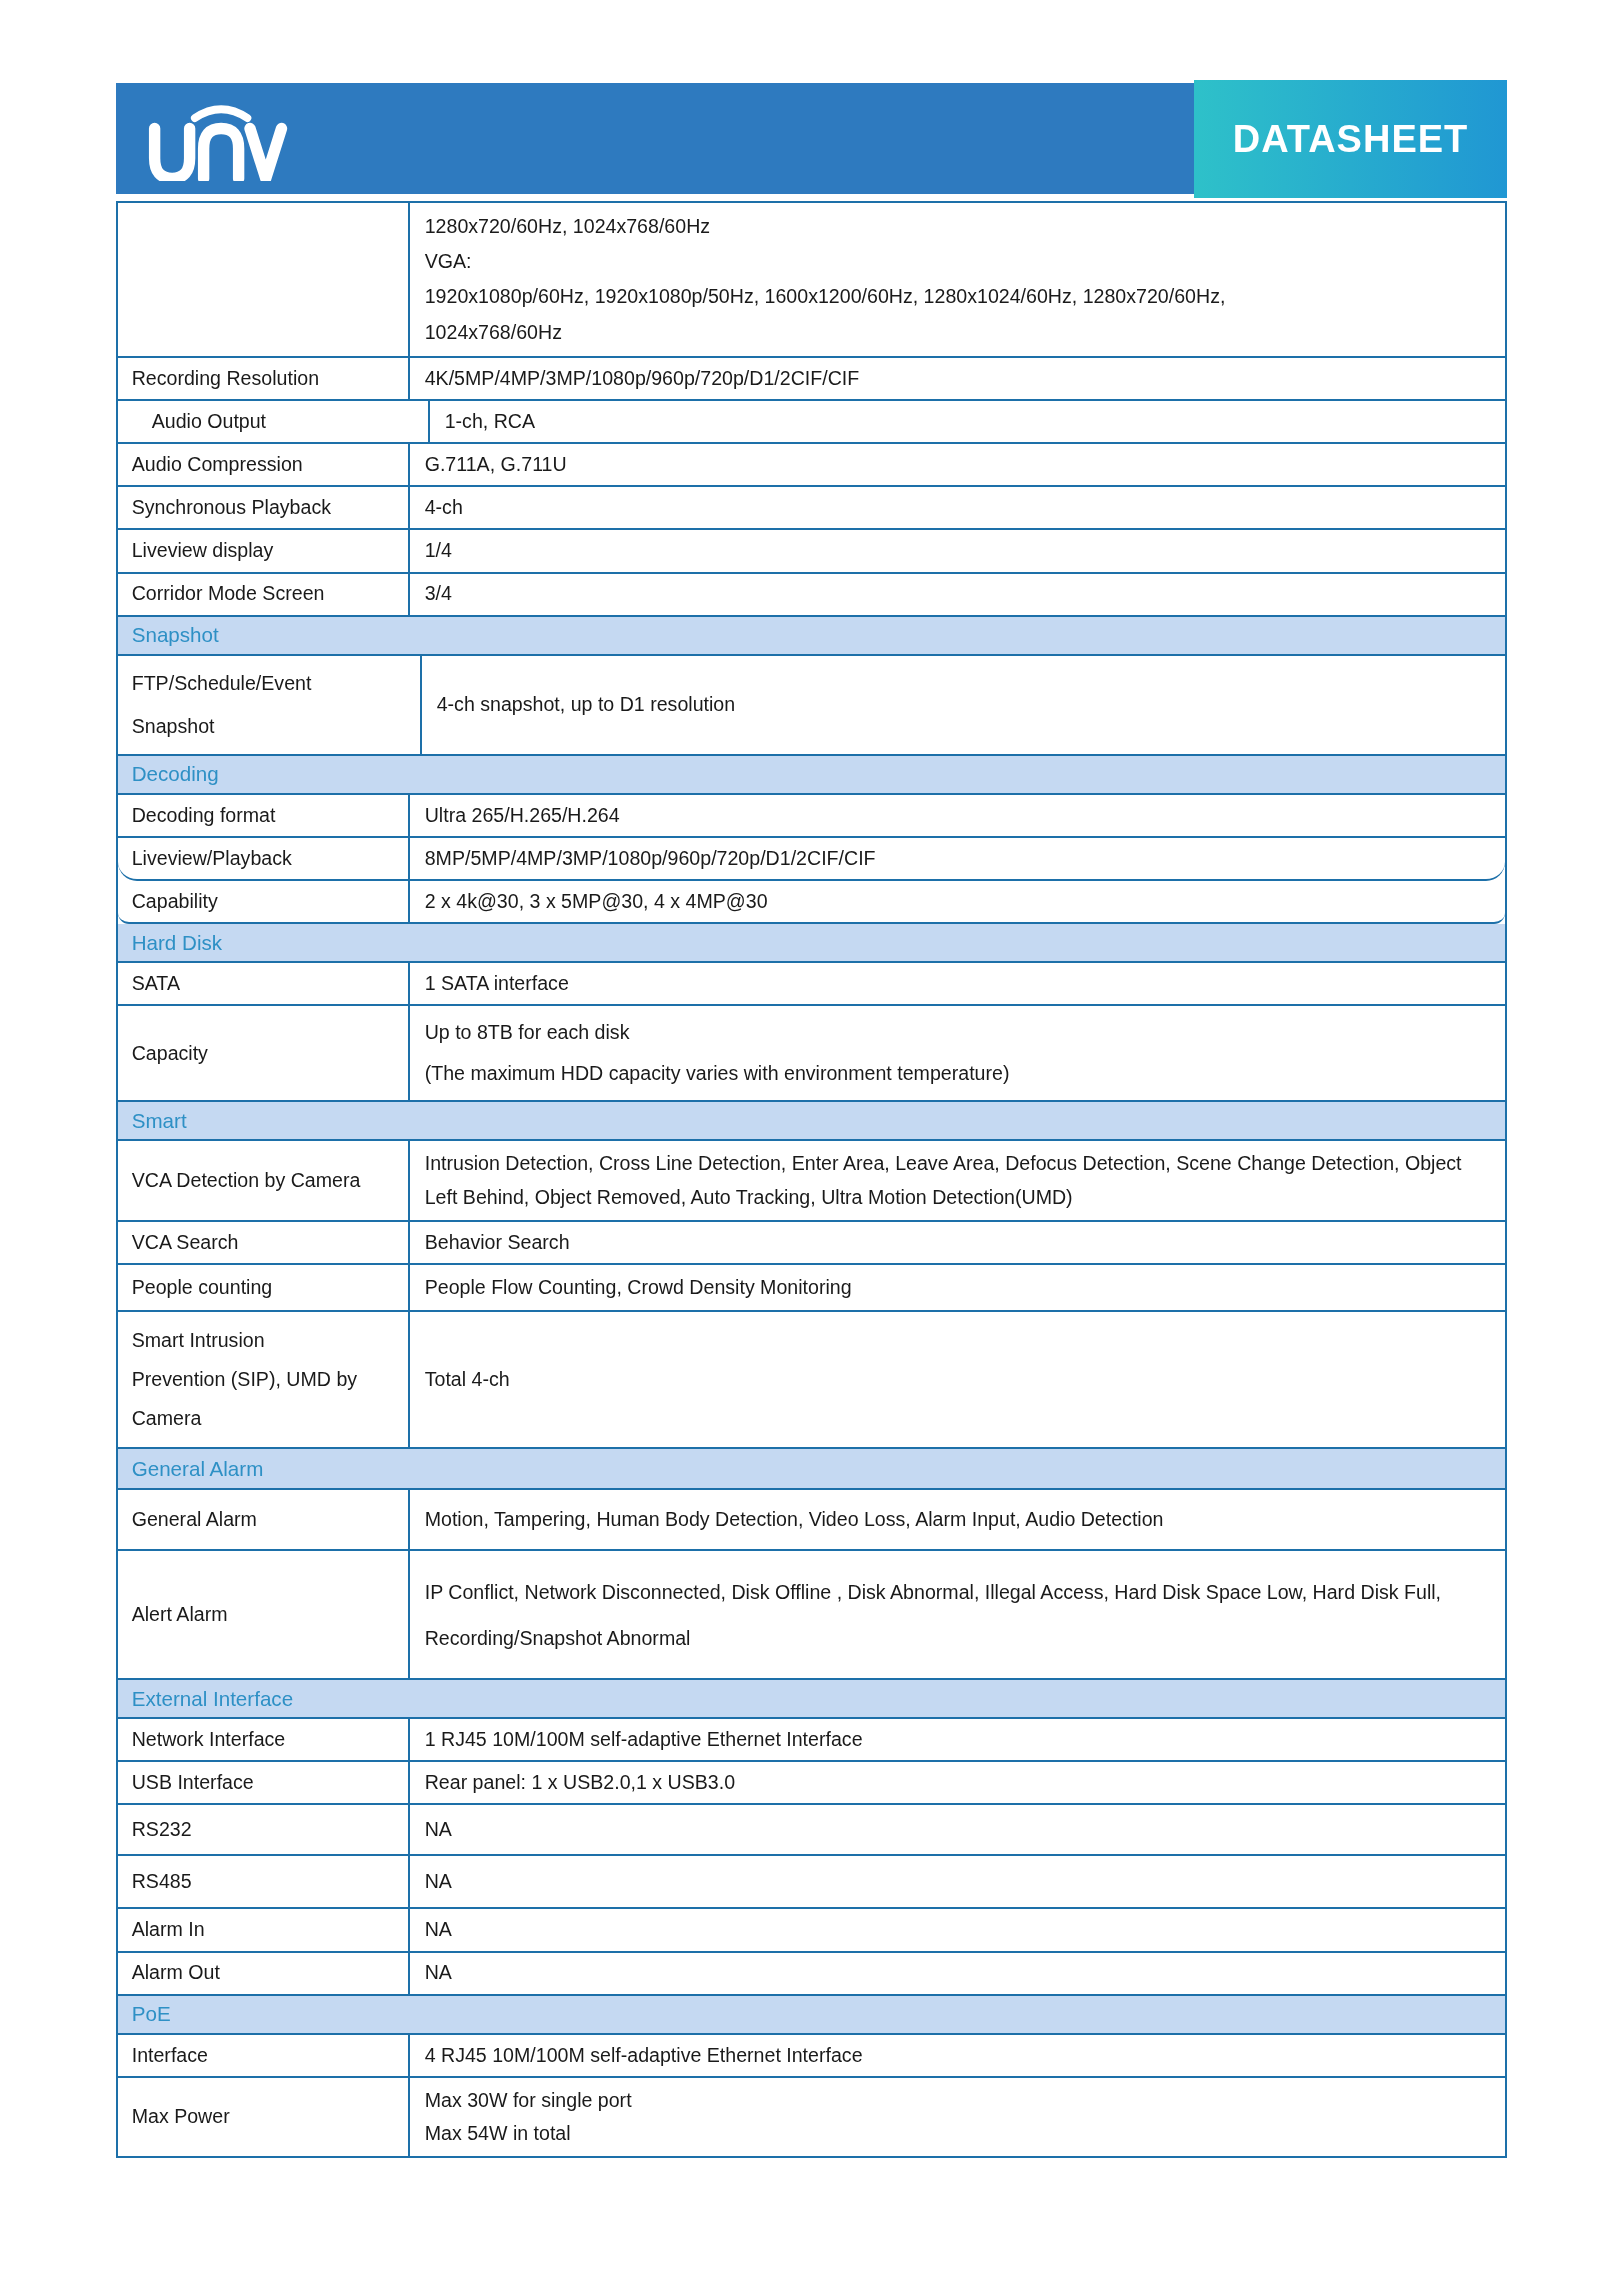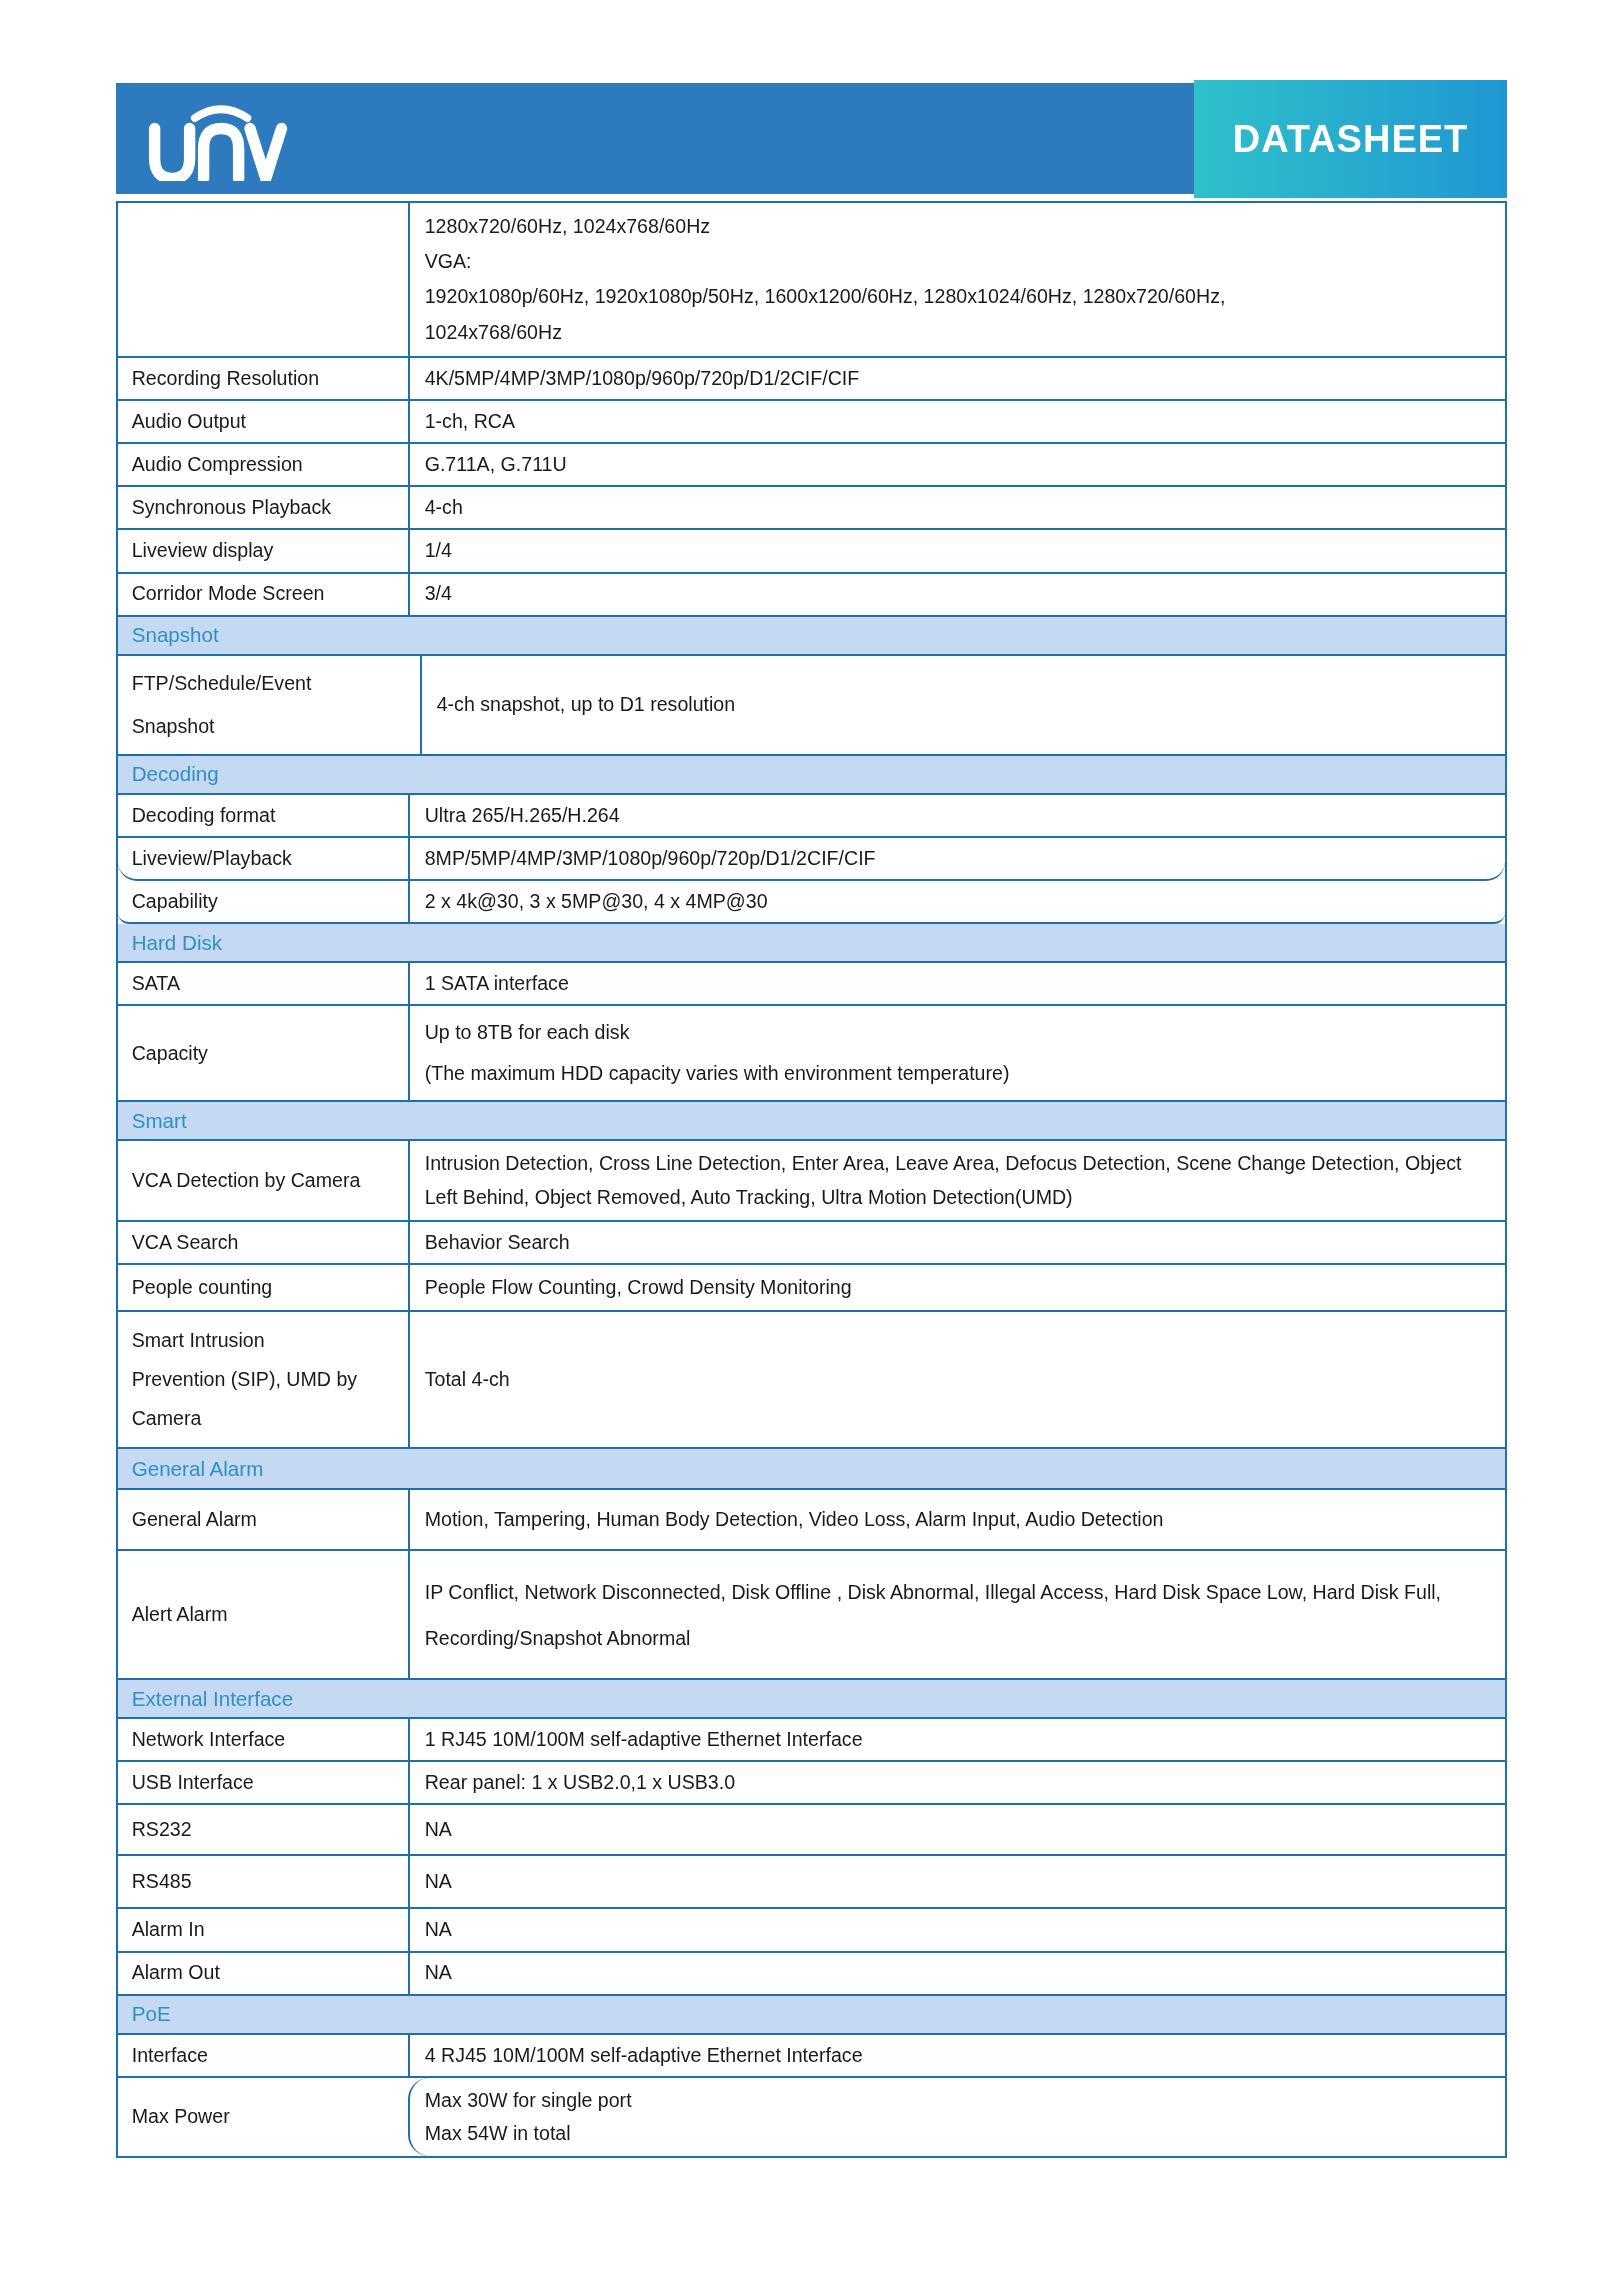--- a/index.html
+++ b/index.html
@@ -79,21 +79,21 @@
         </div>
       </div>
       <div class="row data" style="min-height: 41px;">
         <div class="cell label">
           <div>Recording Resolution</div>
         </div>
         <div class="cell value">
           <div>4K/5MP/4MP/3MP/1080p/960p/720p/D1/2CIF/CIF</div>
         </div>
       </div>
-      <div class="row data" style="min-height: 41px;">
+      <div class="row data" style="min-height: 41px; padding-left: 20px;">
         <div class="cell label">
           <div>Audio Output</div>
         </div>
         <div class="cell value">
           <div>1-ch, RCA</div>
         </div>
       </div>
       <div class="row data" style="min-height: 43px;">
         <div class="cell label">
           <div>Audio Compression</div>
@@ -286,21 +286,21 @@
           <div>Interface</div>
         </div>
         <div class="cell value">
           <div>4 RJ45 10M/100M self-adaptive Ethernet Interface</div>
         </div>
       </div>
       <div class="row data" style="min-height: 74px;">
         <div class="cell label">
           <div>Max Power</div>
         </div>
-        <div class="cell value" style="line-height: 1.7; border-radius: 21px;">
+        <div class="cell value" style="line-height: 1.7;">
           <div>Max 30W for single port</div>
           <div>Max 54W in total</div>
         </div>
       </div>
     </div>
 
 </div>
 
 
 </body></html>

